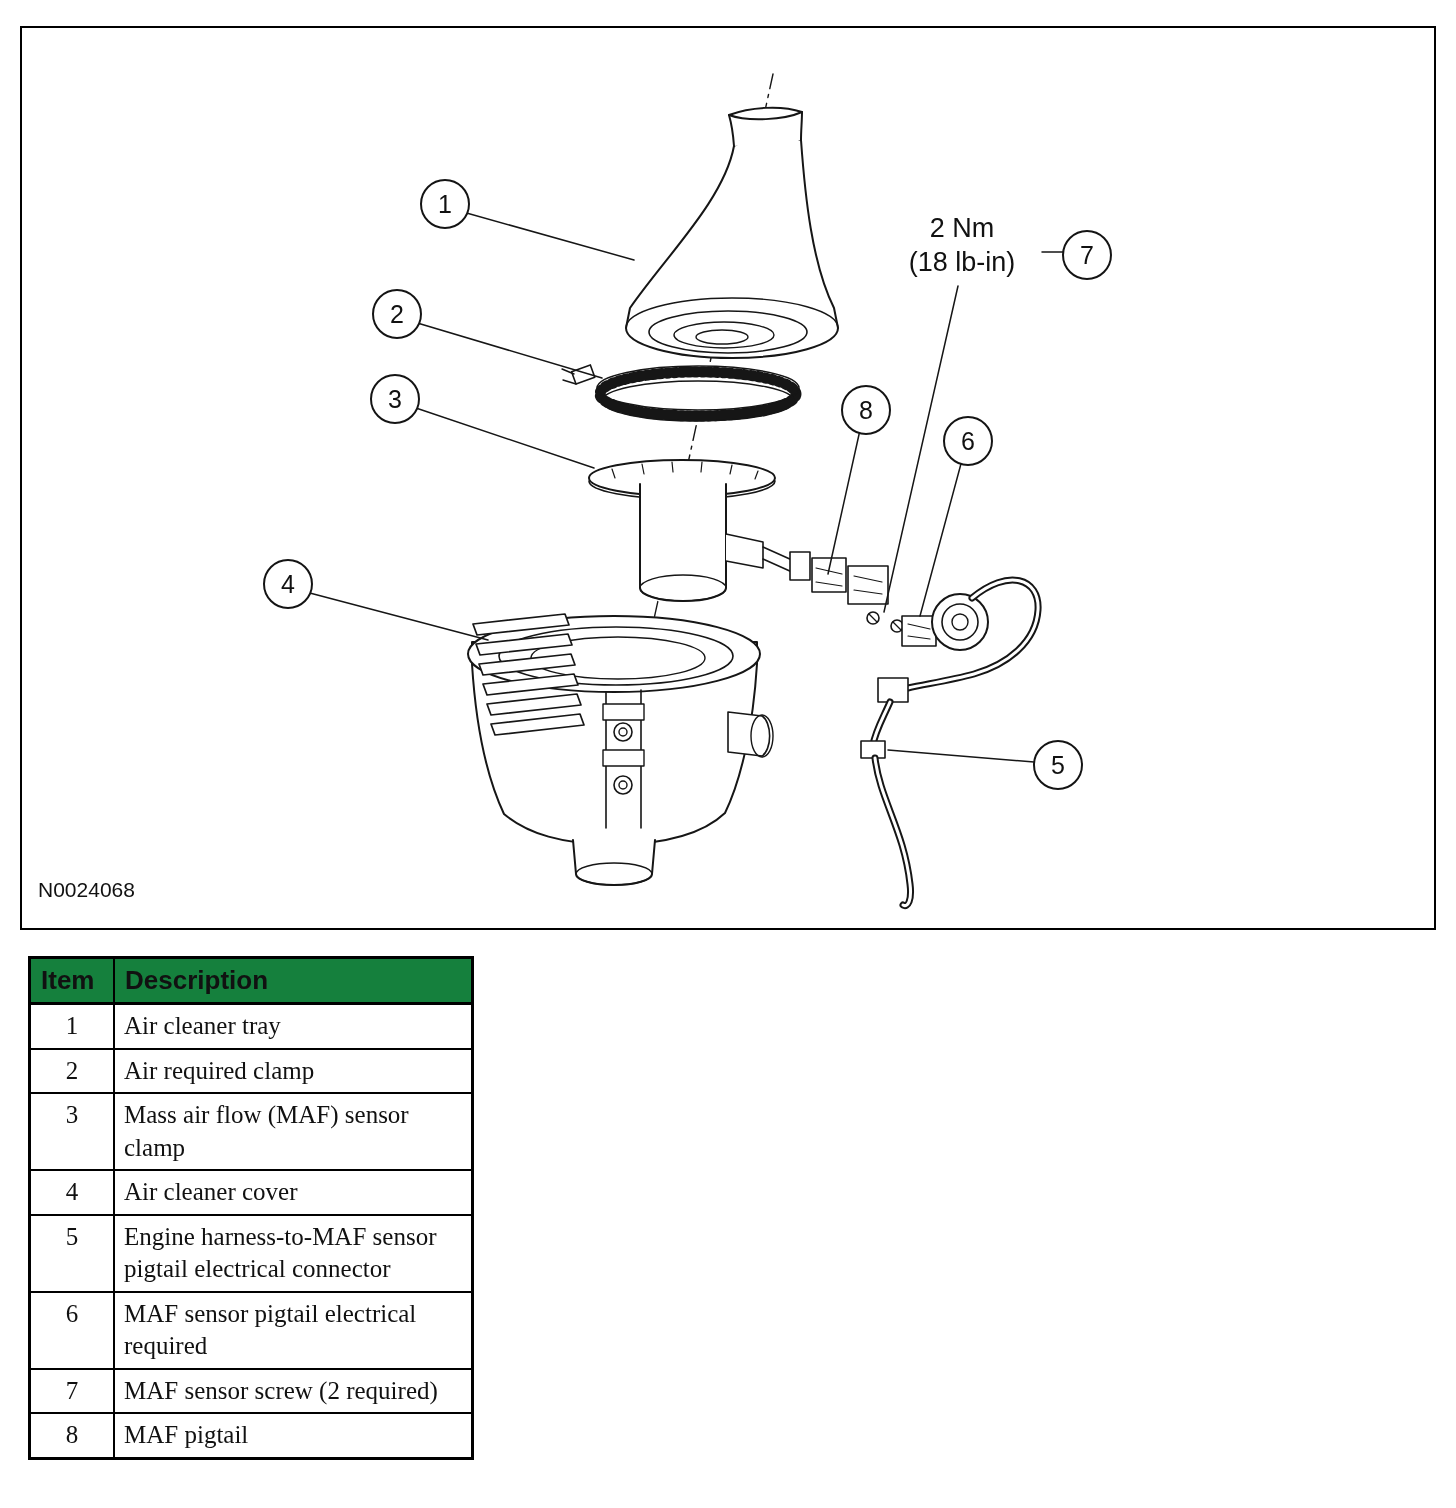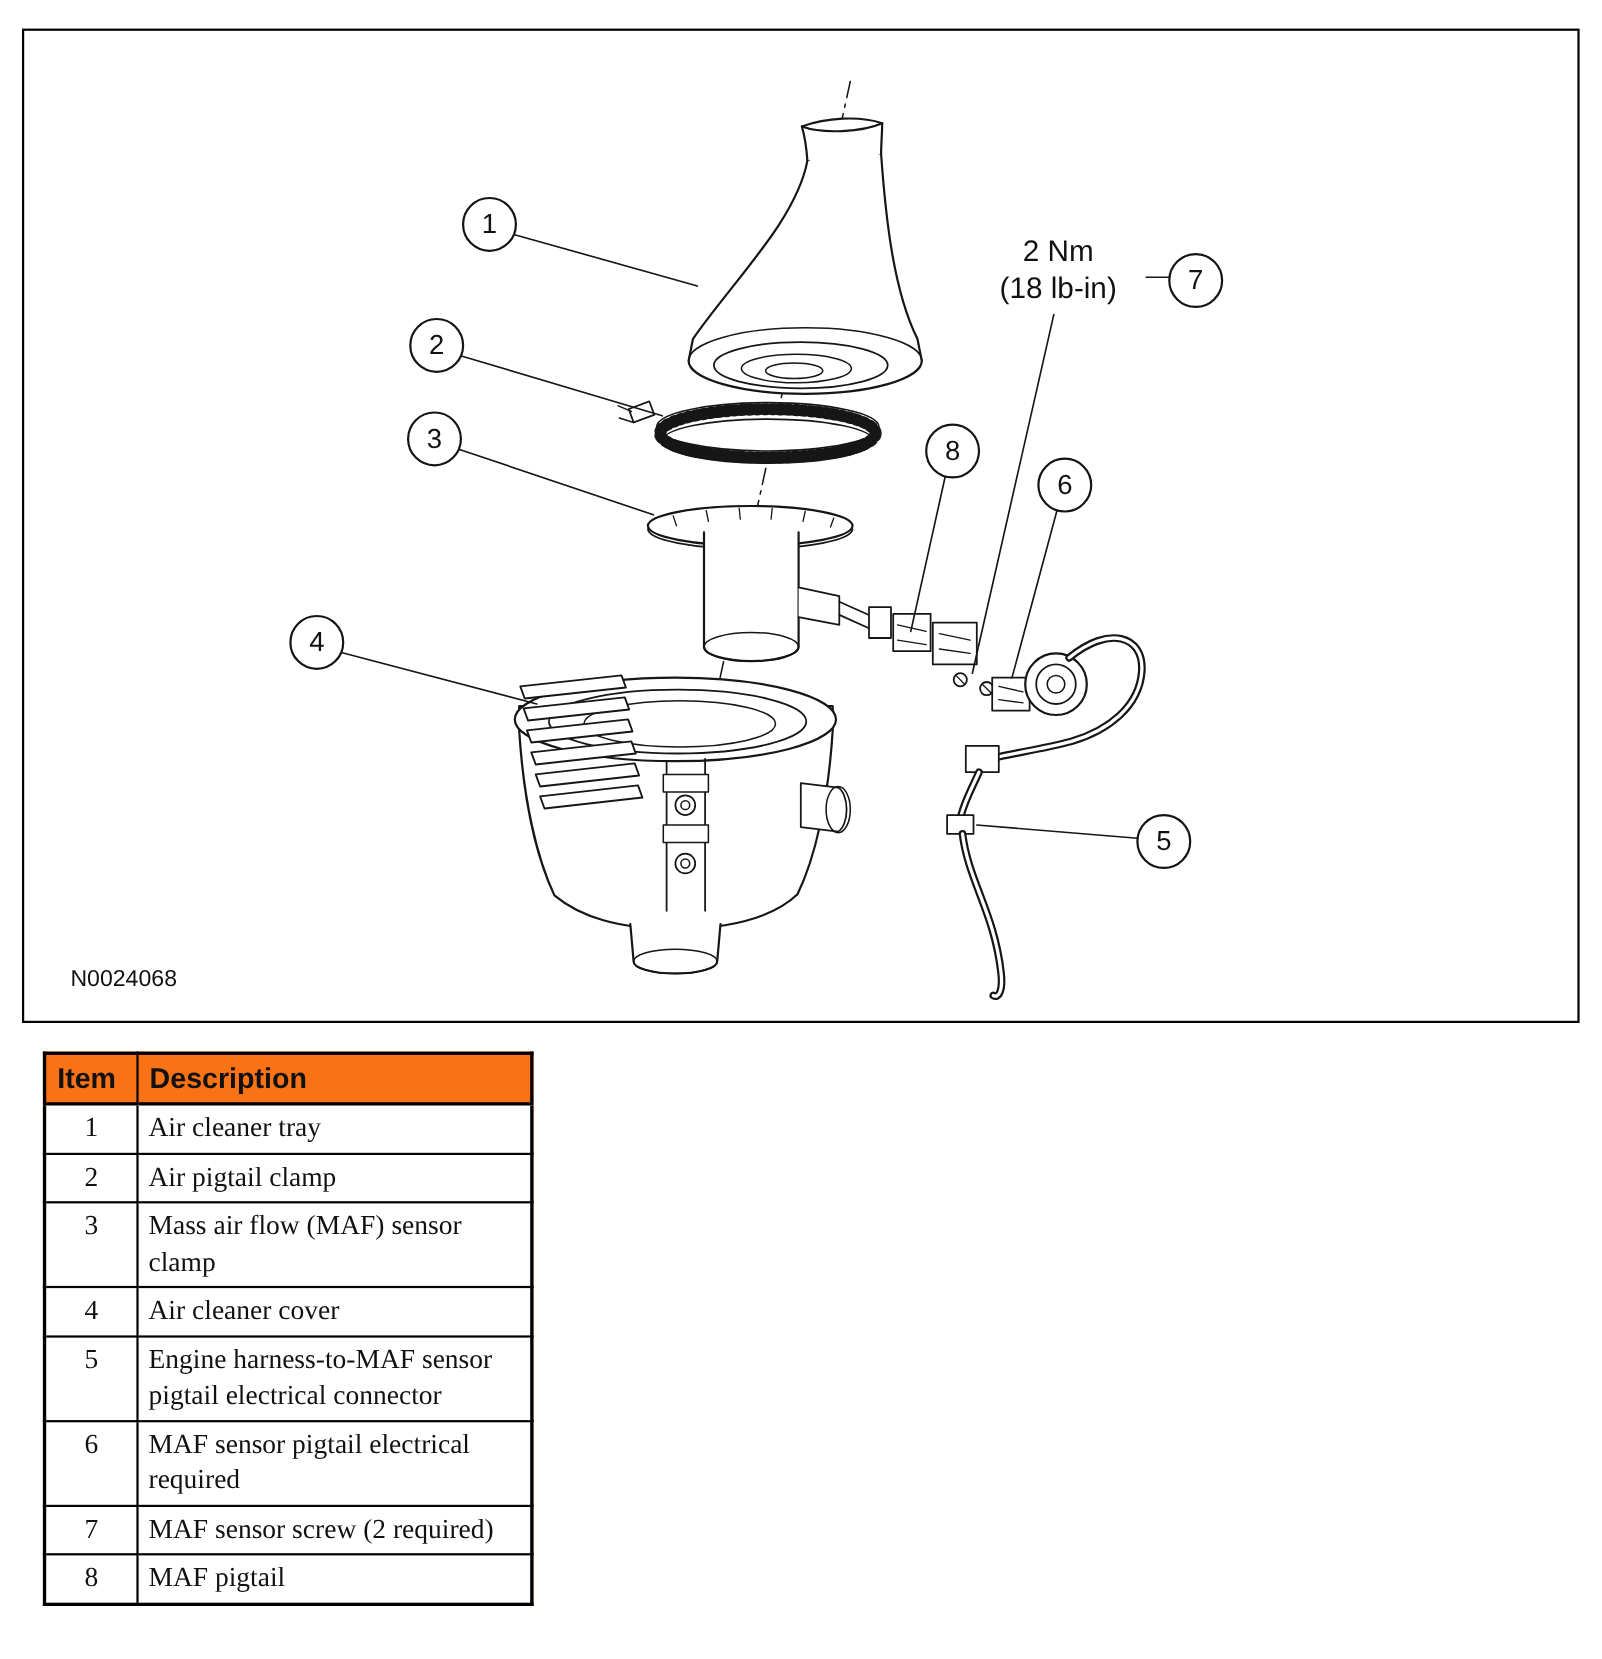--- a/index.html
+++ b/index.html
@@ -10,24 +10,24 @@
               border:2px solid #000;background:#fff;}
   .figure-box svg{position:absolute;left:0;top:0;width:1410px;height:896px;}
 
   .callout{position:absolute;width:46px;height:46px;border:2px solid #141414;
            border-radius:50%;background:#fff;display:flex;align-items:center;
            justify-content:center;font:25px "Liberation Sans",sans-serif;z-index:3;}
 
   .torque{position:absolute;left:858px;top:184px;width:164px;text-align:center;
           font:27px/1.25 "Liberation Sans",sans-serif;z-index:3;}
 
-  .figid{position:absolute;left:42px;top:850px;font:21px "Liberation Sans",sans-serif;z-index:3;}
-
-  table.parts{position:absolute;left:39px;top:956px;border-collapse:collapse;
-              background:#f97316;border:3px solid #000;}
+  .figid{position:absolute;left:16px;top:850px;font:21px "Liberation Sans",sans-serif;z-index:3;}
+
+  table.parts{position:absolute;left:28px;top:956px;border-collapse:collapse;
+              background:#15803d;border:3px solid #000;}
   table.parts th{font:bold 26px "Liberation Sans",sans-serif;text-align:left;
                  padding:6px 10px;border:2px solid #000;border-bottom:3px solid #000;}
   table.parts td{font:25px/1.3 "Liberation Serif",serif;padding:5px 9px;
                  border:2px solid #000;vertical-align:top;background:#fff;}
   td.c-item{width:62px;text-align:center;}
   td.c-desc{width:336px;text-align:left;}
   th.h-item{width:62px;}
   th.h-desc{width:336px;margin-left:44px;}
 </style>
 </head>
@@ -164,21 +164,21 @@
       <th class="h-desc">Description</th>
     </tr>
   </thead>
   <tbody>
     <tr>
       <td class="c-item">1</td>
       <td class="c-desc">Air cleaner tray</td>
     </tr>
     <tr>
       <td class="c-item">2</td>
-      <td class="c-desc">Air pigtail clamp</td>
+      <td class="c-desc">Air required clamp</td>
     </tr>
     <tr>
       <td class="c-item">3</td>
       <td class="c-desc">Mass air flow (MAF) sensor clamp</td>
     </tr>
     <tr>
       <td class="c-item">4</td>
       <td class="c-desc">Air cleaner cover</td>
     </tr>
     <tr>

